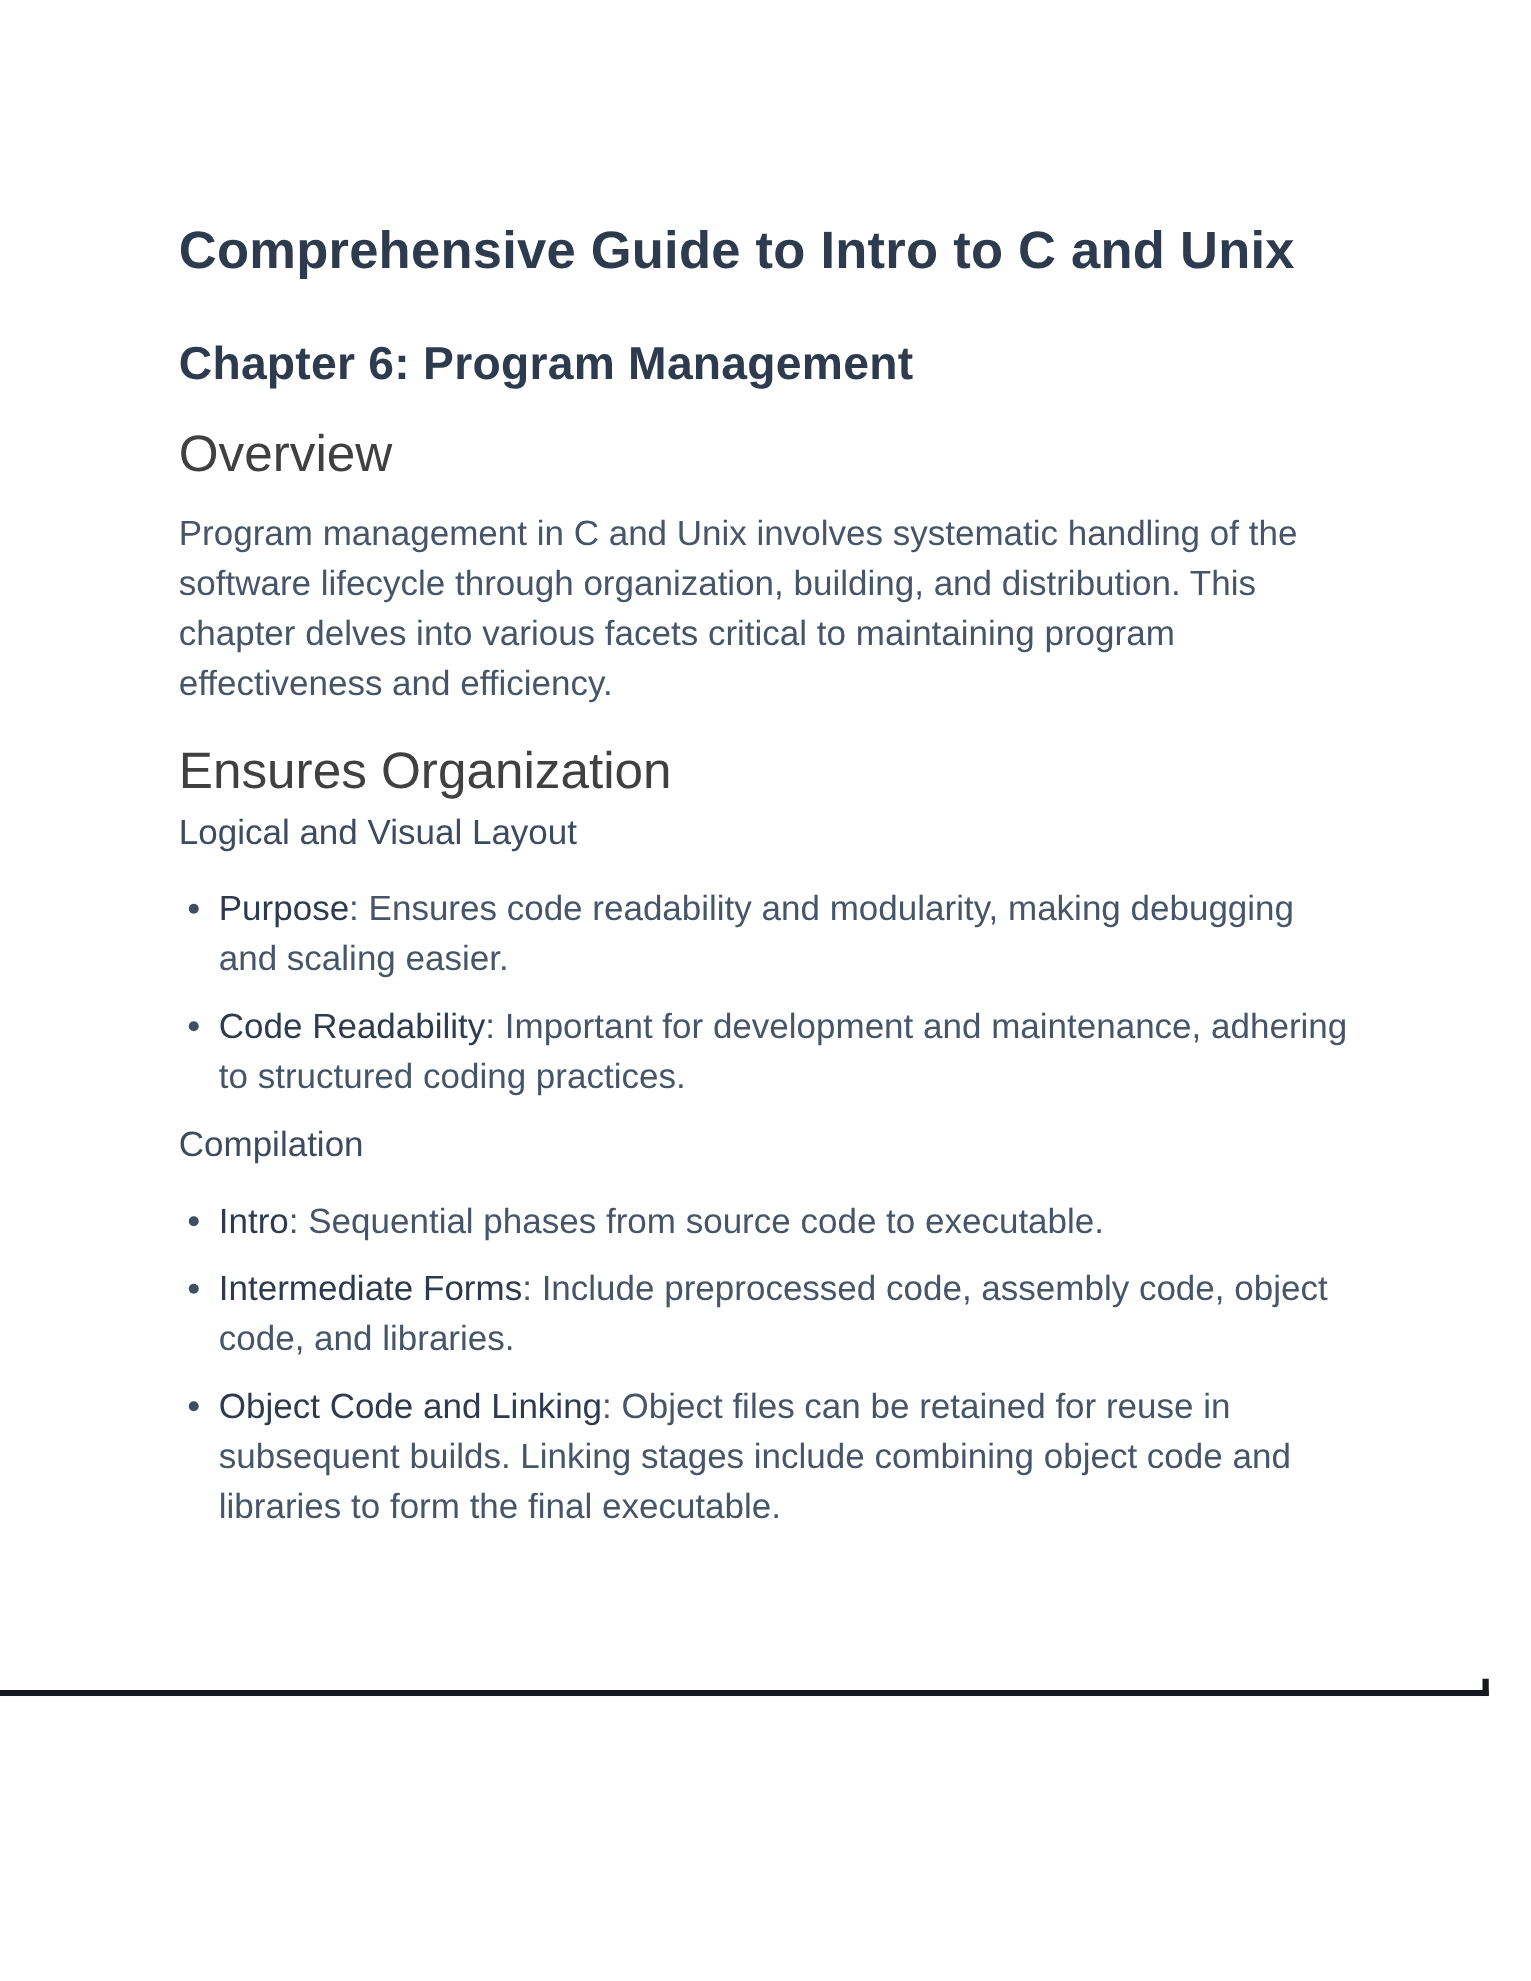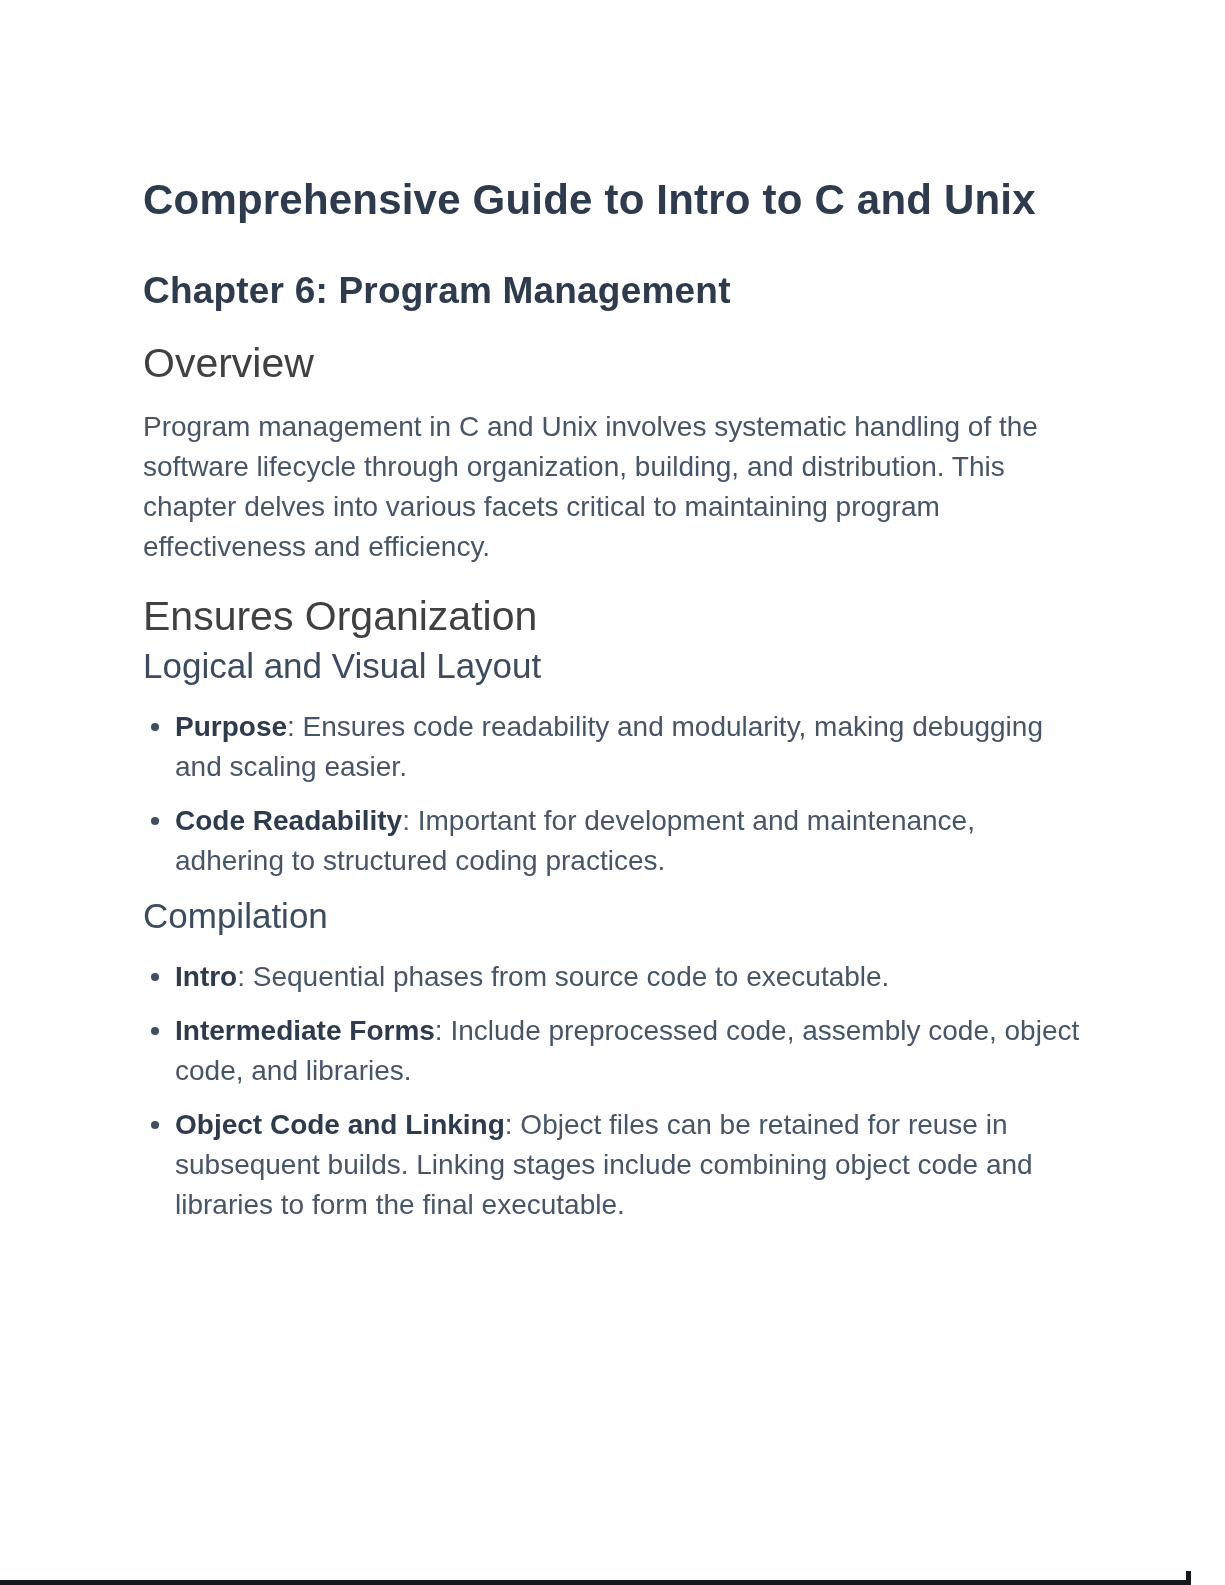--- a/index.html
+++ b/index.html
@@ -6,21 +6,21 @@
     --heading-text: #2e3b4e;
     --body-text: #475569;
     --page-background: #ffffff;
     --bottom-edge: #15181c;
   }
   * { box-sizing: border-box; }
   html, body { margin: 0; padding: 0; background: #ffffff; }
   .page {
     position: relative;
     width: 1225px;
-    height: 1585px;
+    height: 1357px;
     background: var(--page-background);
     overflow: hidden;
     font-family: "Liberation Sans", "DejaVu Sans", sans-serif;
     padding: 173px 140px 0 143px;
     color: var(--body-text);
   }
   h1.doc-title {
     margin: 0;
     font-size: 42px;
     line-height: 53px;
@@ -39,21 +39,21 @@
   h3.section {
     margin: 28px 0 0;
     font-size: 41px;
     line-height: 42px;
     font-weight: 400;
     color: #404040;
   }
   h3.section.after-list { margin-top: 18px; }
   h4.subsection {
     margin: 10px 0 0;
-    font-size: 35px;
+    font-size: 28px;
     line-height: 38px;
     font-weight: 400;
     color: #3c4b60;
   }
   h4.subsection.after-heading { margin-top: 16px; }
   p.body-text {
     margin: 23px 0 0;
     font-size: 28px;
     line-height: 40px;
     color: var(--body-text);
@@ -74,21 +74,21 @@
   .bullet {
     position: absolute;
     left: -24px;
     top: 16px;
     width: 8px;
     height: 8px;
     border-radius: 50%;
     background: #3f4e63;
   }
   .term {
-    font-weight: 700;
+    font-weight: 400;
     color: var(--heading-text);
     text-align: center;
   }
   .bottom-border {
     position: absolute;
     left: 0;
     bottom: 0;
     width: 1191px;
     height: 5px;
     background: var(--bottom-edge);

